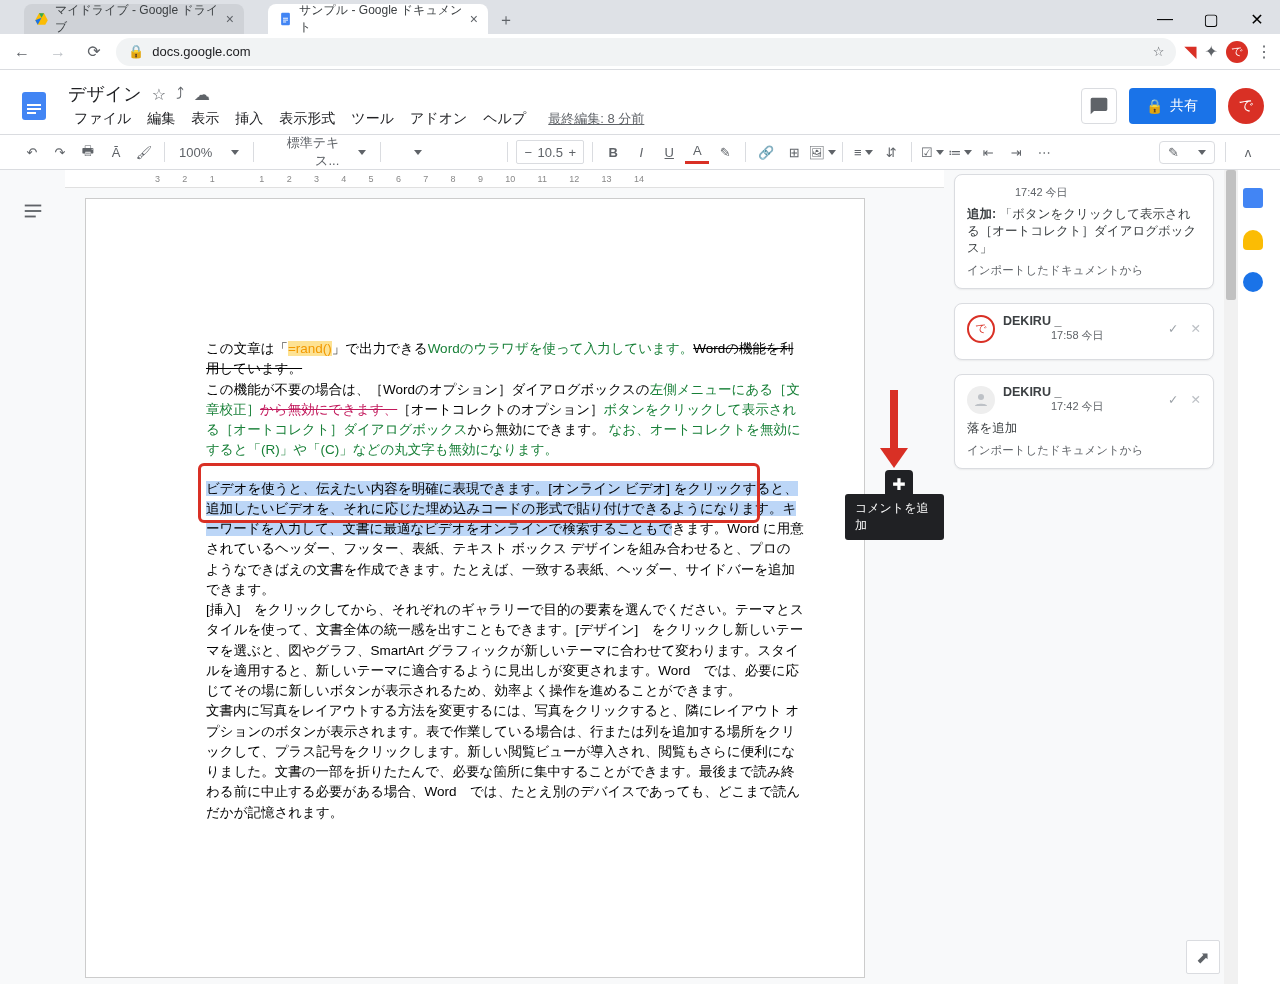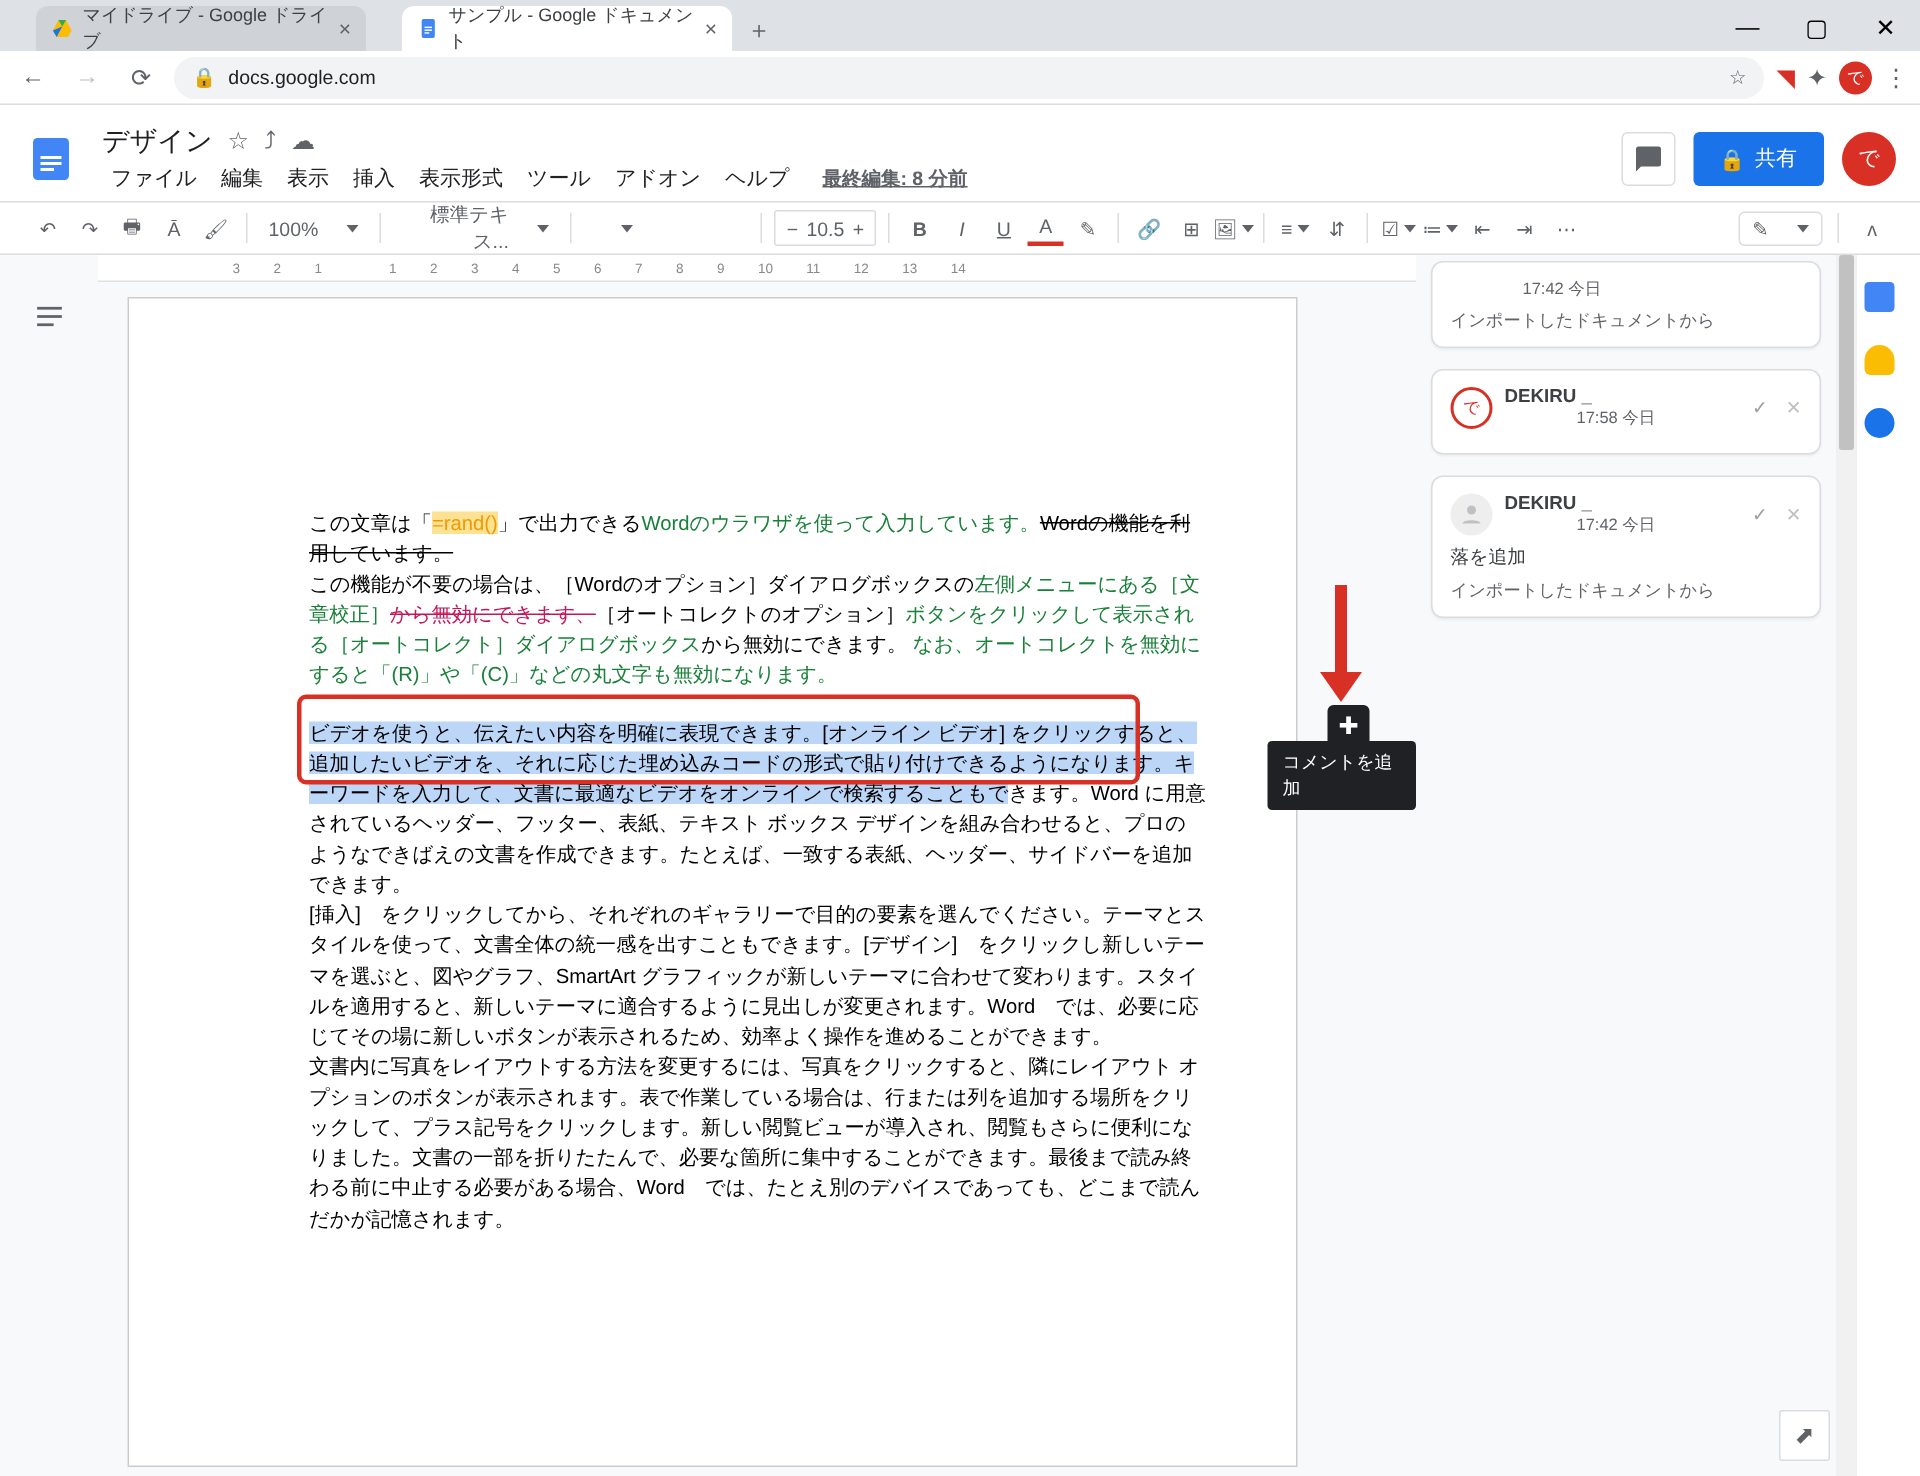--- a/index.html
+++ b/index.html
@@ -22,21 +22,21 @@
 .ext-c { width:22px; height:22px; background:#d93025; border-radius:50%; display:flex; align-items:center; justify-content:center; color:#fff; font-size:11px;}
 
 
 .docs-hdr { height:64px; display:flex; align-items:center; padding:8px 16px 0 16px; gap:8px;}
 .docs-logo { margin-right:8px;}
 .title-row { display:flex; align-items:center; gap:10px;}
 .doc-title { font-size:18px; color:#202124;}
 .star,.move,.cloud { color:#5f6368; }
 .menu-row { display:flex; gap:4px; font-size:14px; color:#202124; margin-top:2px;}
 .menu-row span { padding:2px 6px; cursor:pointer;}
-.last-edit { color:#5f6368; font-size:13px; text-decoration:underline; margin-left:6px;font-weight:bold;}
+.last-edit { color:#5f6368; font-size:13px; text-decoration:underline; margin-left:6px;}
 .hdr-right { margin-left:auto; display:flex; align-items:center; gap:12px;}
 .comment-btn { width:36px; height:36px; border:1px solid #dadce0; border-radius:4px; display:flex; align-items:center; justify-content:center; color:#5f6368;}
 .share-btn { background:#1a73e8; color:#fff; border-radius:4px; height:36px; padding:0 18px; display:flex; align-items:center; gap:6px; font-size:14px;}
 .avatar-c { width:36px; height:36px; background:#d93025; border-radius:50%; display:flex; align-items:center; justify-content:center; color:#fff; font-size:14px;}
 
 
 .toolbar { height:36px; border-top:1px solid #dadce0; border-bottom:1px solid #dadce0; display:flex; align-items:center; padding:0 20px; gap:4px; font-size:13px; color:#5f6368;}
 .tb-ico { width:24px; height:24px; display:flex; align-items:center; justify-content:center;}
 .tb-sel { padding:0 6px; display:flex; align-items:center; gap:16px;text-align:right;}
 .tb-sep { width:1px; height:20px; background:#dadce0; margin:0 4px;}
@@ -285,20 +285,21 @@
     <div class="arrow-body" style="left:825px; top:220px; height:60px;"></div>
     <div style="position:absolute; left:815px; top:278px; width:0;height:0; border-left:14px solid transparent;border-right:14px solid transparent;border-top:20px solid #d93025;"></div>
 
     <div class="add-comment-btn" style="top:300px;">✚</div>
     <div class="tooltip">コメントを追加</div>
   </div>
 
   <div class="comments">
     <div class="card">
       <div class="time">17:42 今日</div>
+      <div style="margin-top:6px"><span class="label">追加:</span> <span>「ボタンをクリックして表示される［オートコレクト］ダイアログボックス」</span></div>
       <div class="footer">インポートしたドキュメントから</div>
     </div>
 
     <div class="card">
       <div class="meta">
         <div class="avatar" style="background:#fff;border:2px solid #d93025;color:#d93025;font-size:11px">で</div>
         <div>
           <div class="name">DEKIRU _</div>
           <div class="time">17:58 今日</div>
         </div>

